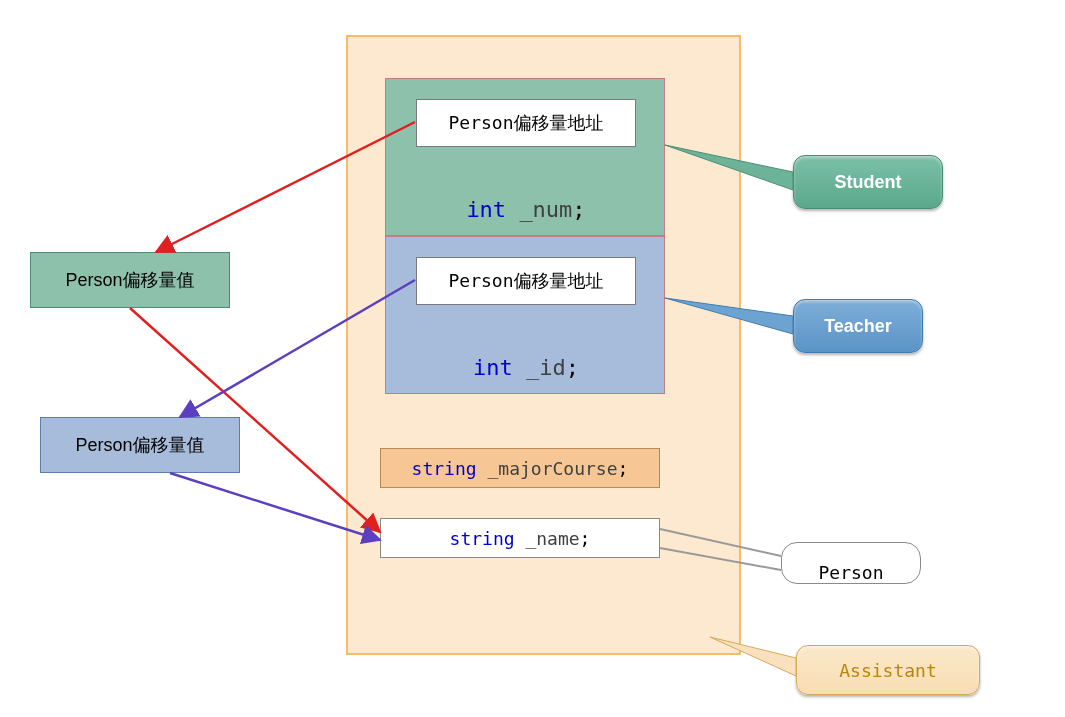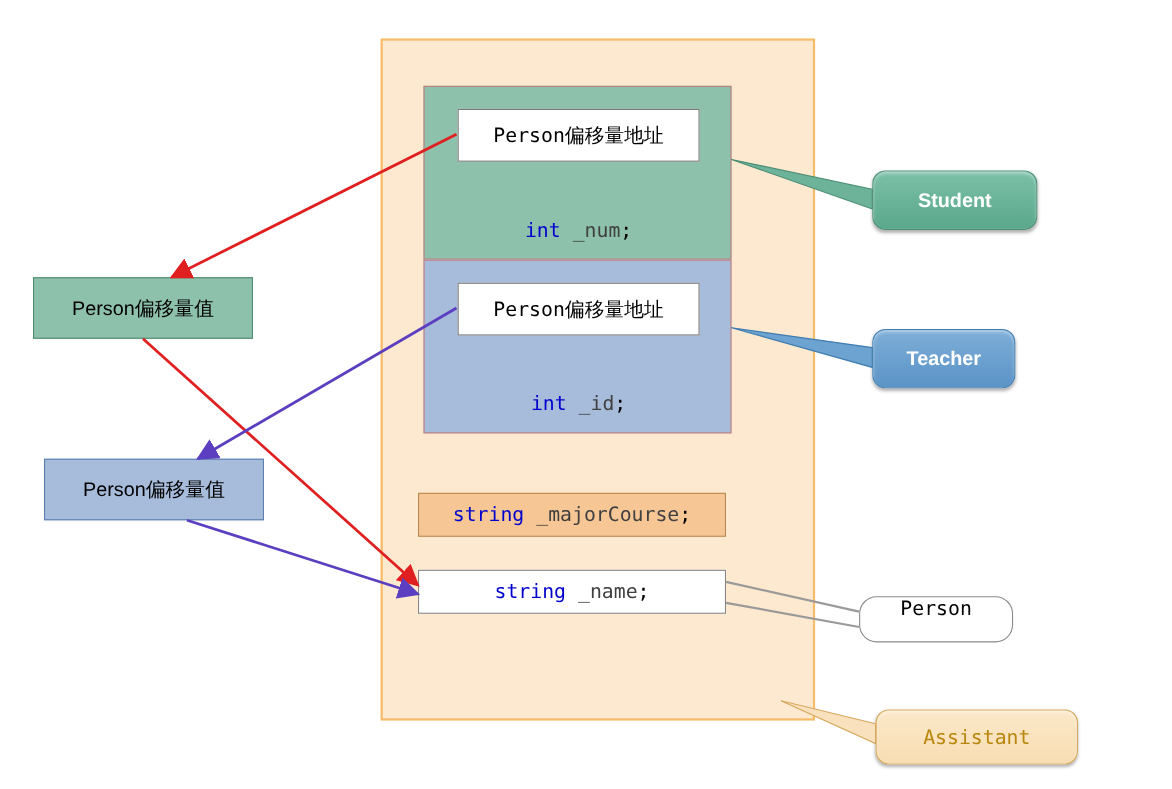--- a/index.html
+++ b/index.html
@@ -75,34 +75,34 @@
     border: 1px solid #d6a85c;
     color: #b8860b;
     font-family: Consolas, monospace;
     font-weight: normal;
   }
   .callout-person {
     background: #ffffff;
     border: 1px solid #8a8a8a;
     border-radius: 16px;
     display: flex;
-    align-items: flex-start;
+    align-items: flex-end;
     justify-content: center;
     font-family: Consolas, monospace;
     font-size: 18px;
     color: #000;
   }
   .kw-type { color: #0000cc; }
   .kw-var { color: #404040; }
   .int-line {
     display: flex;
     justify-content: center;
     align-items: center;
     font-family: Consolas, monospace;
-    font-size: 18px;
+    font-size: 22px;
   }
   svg.overlay {
     position: absolute;
     left: 0; top: 0;
     width: 1065px;
     height: 717px;
     pointer-events: none;
   }
 </style>
 </head>

